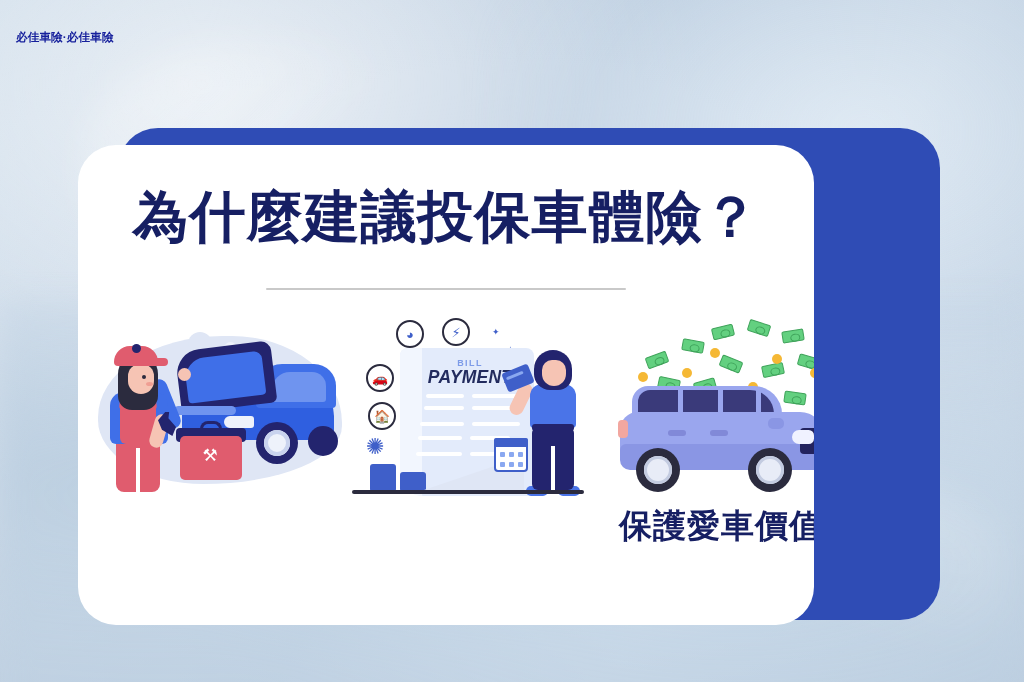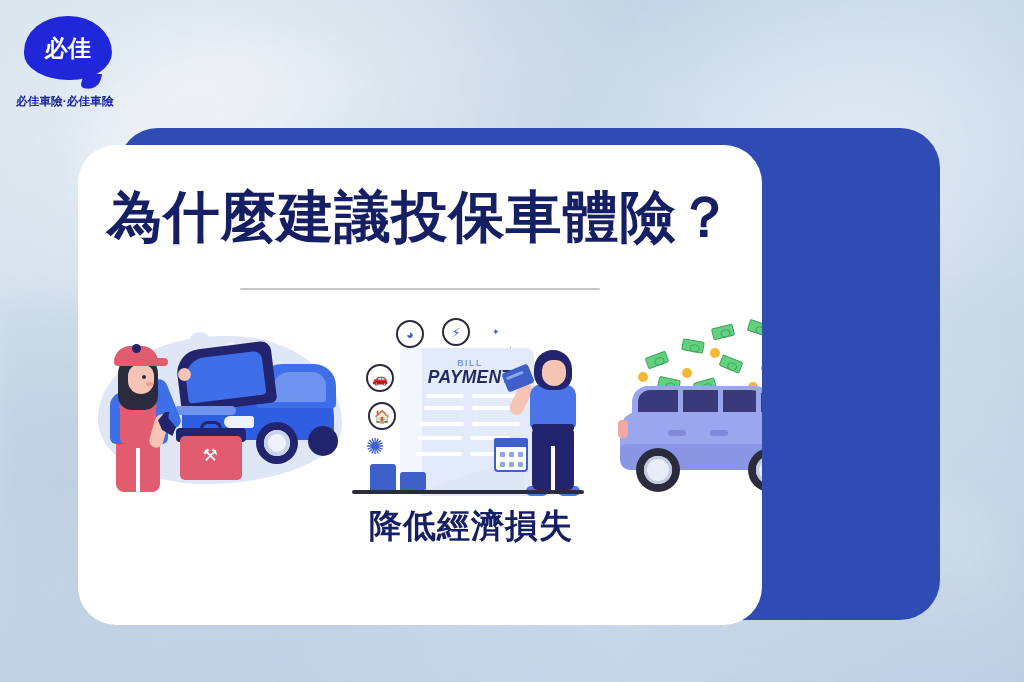--- a/index.html
+++ b/index.html
@@ -120,21 +120,21 @@
     position: absolute;
     left: 118px; top: 128px;
     width: 822px; height: 492px;
     background: #2f4cb5;
     border-radius: 40px;
     z-index: 10;
   }
   .card {
     position: absolute;
     left: 78px; top: 145px;
-    width: 684px; height: 480px;
+    width: 736px; height: 480px;
     background: #ffffff;
     border-radius: 38px;
     z-index: 20;
     overflow: hidden;
   }
 
   
   .title {
     position: absolute;
     left: 0; right: 0; top: 42px;
@@ -507,23 +507,20 @@
 
   <div class="bg-base"></div>
   <div class="bg-sheen-a"></div>
   <div class="bg-sheen-b"></div>
   <div class="bg-car-blur"></div>
   <div class="bg-streak"></div>
   <div class="bg-streak2"></div>
   <div class="bg-vign"></div>
 
   <div class="brand">
-    <div class="logo-bubble">
-      <span class="logo-text">必佳</span>
-    </div>
     <div class="brand-tag">必佳車險·必佳車險</div>
   </div>
 
   <div class="card-shadow"></div>
 
   <div class="card">
 
     <div class="title">為什麼建議投保車體險？</div>
     <div class="divider"></div>
 
@@ -621,21 +618,20 @@
           <div class="woman-shoe-r"></div>
           <div class="woman-pants"></div>
           <div class="woman-pants-gap"></div>
           <div class="woman-top"></div>
           <div class="woman-belt"></div>
           <div class="woman-hair"></div>
           <div class="woman-face"></div>
 
           <div class="ground"></div>
         </div>
-        <div class="caption">降低經濟損失</div>
       </div>
 
       <div class="col">
         <div class="art">
 
           <div class="bill-note" style="left:116px; top:6px;   transform:rotate(-14deg);"></div>
           <div class="bill-note" style="left:152px; top:2px;   transform:rotate(18deg);"></div>
           <div class="bill-note" style="left:186px; top:10px;  transform:rotate(-9deg);"></div>
           <div class="bill-note" style="left:86px;  top:20px;  transform:rotate(10deg);"></div>
           <div class="bill-note" style="left:50px;  top:34px;  transform:rotate(-20deg);"></div>
@@ -663,17 +659,18 @@
           <div class="suv-lower"></div>
           <div class="suv-mirror"></div>
           <div class="suv-door1"></div>
           <div class="suv-door2"></div>
           <div class="suv-tail"></div>
           <div class="suv-grill"></div>
           <div class="suv-head"></div>
           <div class="suv-wheel-r"></div>
           <div class="suv-wheel-f"></div>
         </div>
+        <div class="caption">保護愛車價值</div>
       </div>
 
     </div>
   </div>
 </div>
 
 </body></html>

